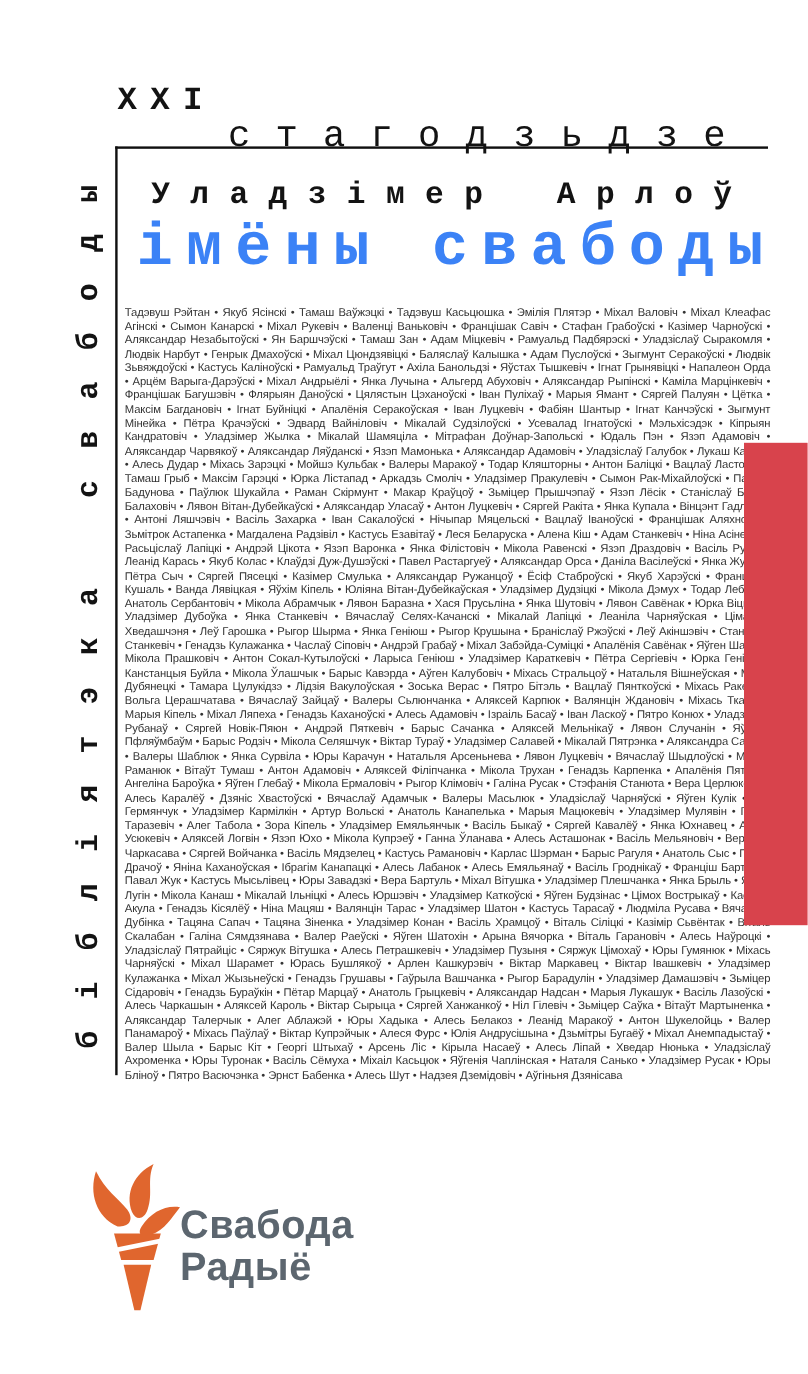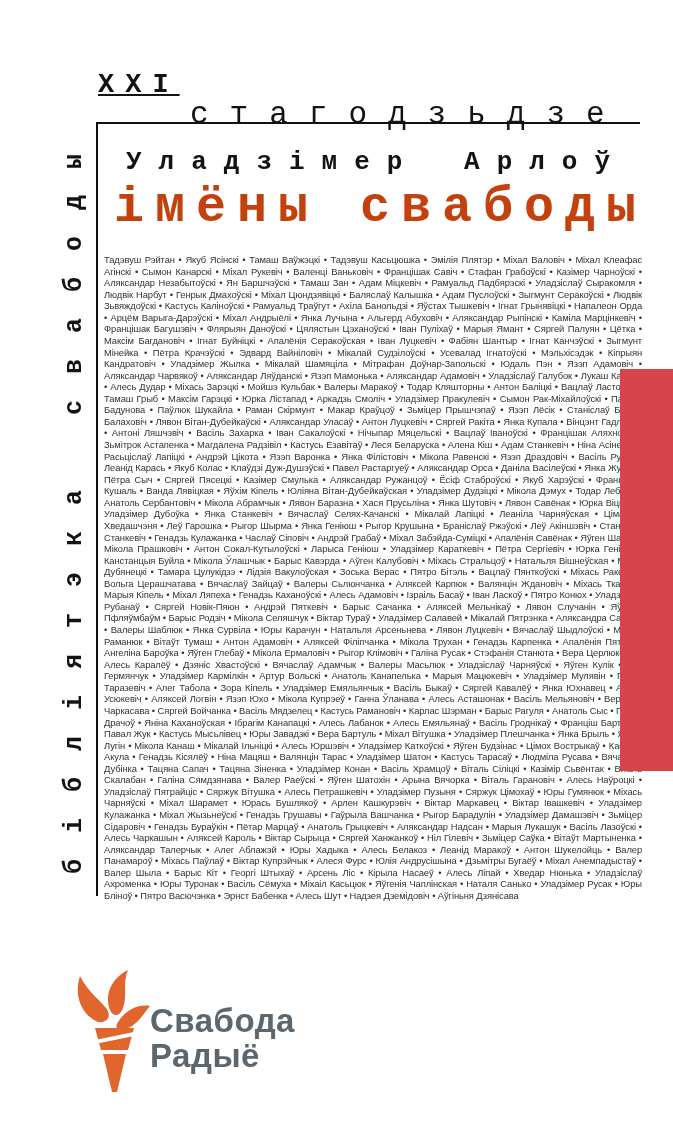--- a/index.html
+++ b/index.html
@@ -6,24 +6,24 @@
   body{width:673px;height:1145px;position:relative;overflow:hidden;
        font-family:"Liberation Sans",sans-serif;}
   .abs{position:absolute;}
 
   
   .h-rule{left:96px;top:122px;width:544px;height:2px;background:#101010;}
   .v-rule{left:96px;top:122px;width:2px;height:774px;background:#101010;}
 
   
   .tw{font-family:"Liberation Mono","DejaVu Sans Mono",monospace;color:#131313;white-space:nowrap;}
-  .century{left:98px;top:70px;font-size:27px;font-weight:700;letter-spacing:11px;text-decoration:underline;}
+  .century{left:98px;top:70px;font-size:27px;font-weight:700;letter-spacing:11px;}
   .century-word{left:190px;top:97px;font-size:31px;font-weight:400;letter-spacing:21px;z-index:2;}
   .author{left:126px;top:147px;font-size:26px;font-weight:700;letter-spacing:17px;word-spacing:12px;}
-  .title{left:114px;top:179px;font-size:50px;font-weight:700;letter-spacing:11px;color:#c2410c;}
+  .title{left:114px;top:179px;font-size:50px;font-weight:700;letter-spacing:11px;color:#3b82f6;}
 
   
   .spine{left:60px;top:874px;transform:rotate(-90deg);transform-origin:0 0;
          font-family:"Liberation Mono","DejaVu Sans Mono",monospace;
          font-size:25px;font-weight:700;letter-spacing:26px;word-spacing:8px;
          color:#131313;white-space:nowrap;}
 
   
   .names{left:104px;top:254px;width:538px;
          font-family:"Liberation Sans",sans-serif;

